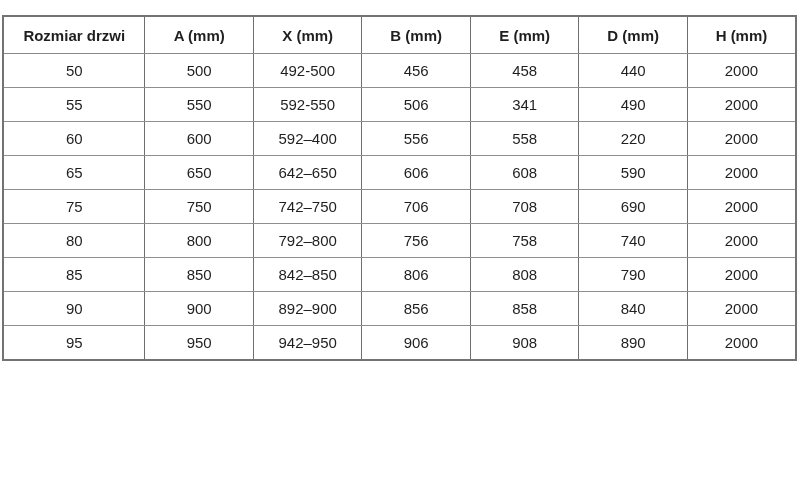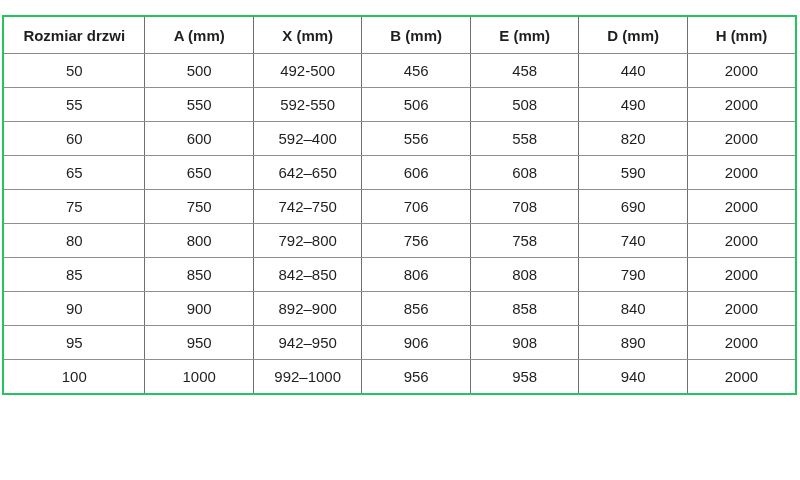--- a/index.html
+++ b/index.html
@@ -17,21 +17,21 @@
     height: 480px;
     background: #ffffff;
   }
   table.size-table {
     position: absolute;
     left: 2px;
     top: 15px;
     width: 795px;
     border-collapse: collapse;
     table-layout: fixed;
-    border: 2px solid #22c55e;
+    border: 2px solid #737373;
     background: #ffffff;
   }
   table.size-table col.c0 { width: 17.9%; }
   table.size-table col.cn { width: 13.683%; }
   table.size-table th,
   table.size-table td {
     border-left: 1px solid #6f6f6f;
     border-right: 1px solid #6f6f6f;
     border-top: 1px solid #8f8f8f;
     border-bottom: 1px solid #8f8f8f;
@@ -87,31 +87,31 @@
           <td>456</td>
           <td>458</td>
           <td>440</td>
           <td>2000</td>
         </tr>
         <tr>
           <td>55</td>
           <td>550</td>
           <td>592-550</td>
           <td>506</td>
-          <td>508</td>
+          <td>341</td>
           <td>490</td>
           <td>2000</td>
         </tr>
         <tr>
           <td>60</td>
           <td>600</td>
           <td>592–400</td>
           <td>556</td>
           <td>558</td>
-          <td>820</td>
+          <td>220</td>
           <td>2000</td>
         </tr>
         <tr>
           <td>65</td>
           <td>650</td>
           <td>642–650</td>
           <td>606</td>
           <td>608</td>
           <td>590</td>
           <td>2000</td>
@@ -154,24 +154,15 @@
         </tr>
         <tr>
           <td>95</td>
           <td>950</td>
           <td>942–950</td>
           <td>906</td>
           <td>908</td>
           <td>890</td>
           <td>2000</td>
         </tr>
-        <tr>
-          <td>100</td>
-          <td>1000</td>
-          <td>992–1000</td>
-          <td>956</td>
-          <td>958</td>
-          <td>940</td>
-          <td>2000</td>
-        </tr>
       </tbody>
   </table>
 </div>
 
 </body></html>

